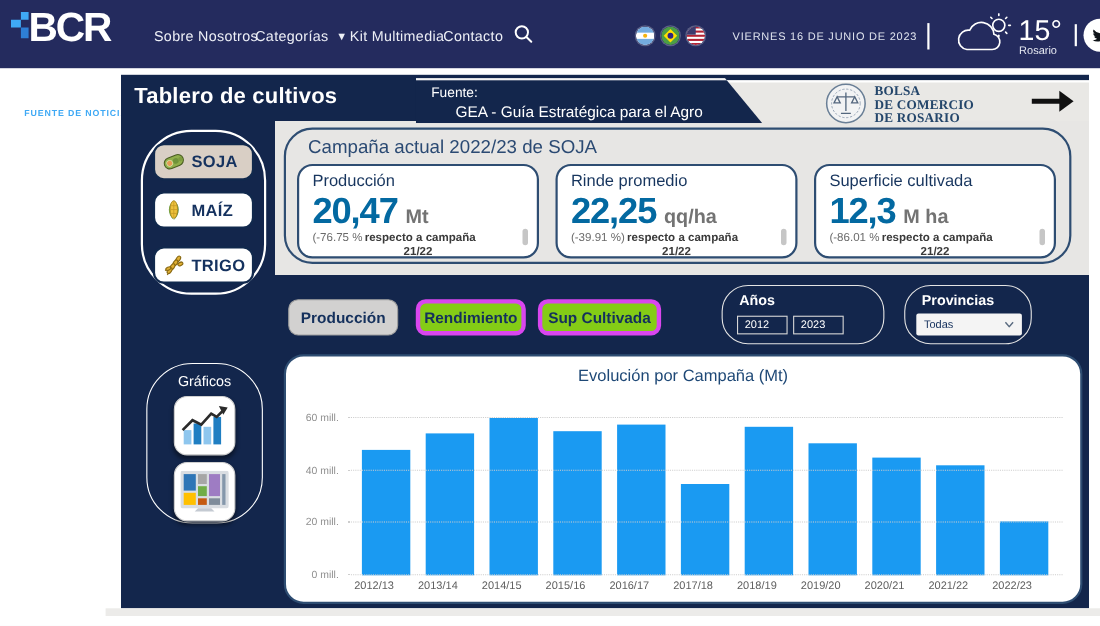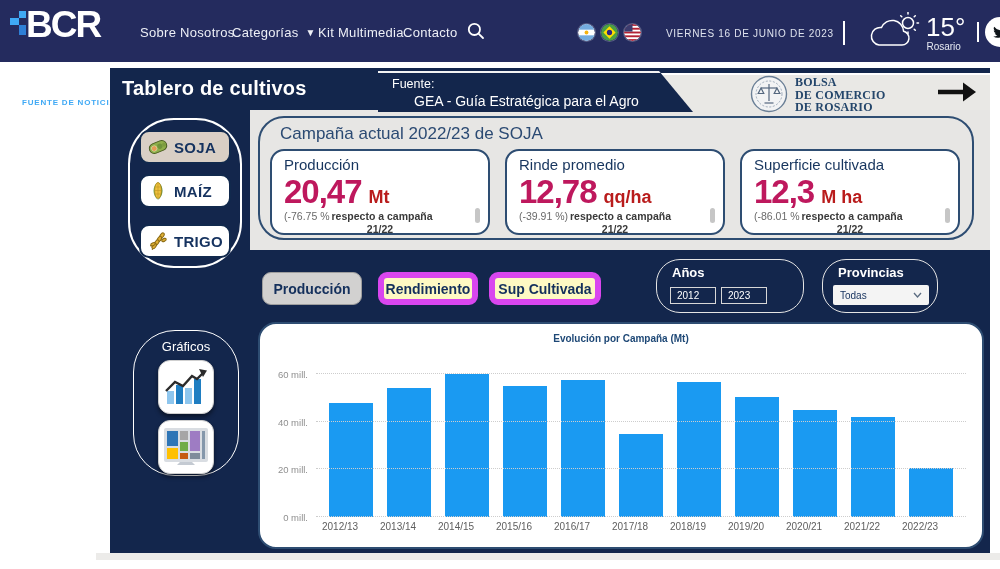--- a/index.html
+++ b/index.html
@@ -76,49 +76,49 @@
   .summary-wrap { position:absolute; left:140px; top:42px; width:740px; height:140px;
                   background:#E7E6E4; }
   .summary-outline { position:absolute; left:8px; top:6px; width:716px; height:124px;
                      border:2px solid #2E4D72; border-radius:26px; }
   .summary-title { position:absolute; left:20px; top:6px; font-size:17px; color:#2B4A73; }
   .cards { position:absolute; left:10px; top:31px; display:flex; gap:15px; }
   .metric-card { width:220px; height:86px; background:#fff; border:2px solid #2E4D72;
                  border-radius:14px; padding:5px 12px 0; overflow:hidden; position:relative; }
   .m-label { font-size:15px; color:#17355E; }
   .m-value-row { display:flex; align-items:baseline; gap:7px; }
-  .m-value { font-size:33px; font-weight:600; color:#be185d; letter-spacing:-1px; line-height:37px; }
-  .m-unit { font-size:18px; font-weight:600; color:#b91c1c; }
+  .m-value { font-size:33px; font-weight:600; color:#0369a1; letter-spacing:-1px; line-height:37px; }
+  .m-unit { font-size:18px; font-weight:600; color:#737373; }
   .m-delta { font-size:10.5px; color:#6A6A6A; white-space:nowrap; }
   .m-delta b { font-weight:700; color:#3A3A3A; margin-left:2px; }
   .m-delta-tail { font-size:10.5px; font-weight:700; color:#3A3A3A; text-align:center; margin-top:1px; }
   .m-scroll { position:absolute; right:8px; top:57px; width:5px; height:15px;
               background:#C6C6C6; border-radius:3px; cursor:pointer; }
 
   
-  .tab { position:absolute; top:204px; height:33px; border-radius:9px; background:#fef9c3;
-         border:6px solid #d946ef; color:#14305C; font-weight:700; font-size:14px;
+  .tab { position:absolute; top:204px; height:33px; border-radius:9px; background:#84cc16;
+         border:4px solid #d946ef; color:#14305C; font-weight:700; font-size:14px;
          display:flex; align-items:center; justify-content:center; cursor:pointer;
          font-family:"Liberation Sans", sans-serif; }
   .tab.selected { background:#D2D1D0; border:1px solid #9E9E9E; }
   .filter-group { position:absolute; top:191px; height:54px; border:1.5px solid #E4E4E4;
                   border-radius:24px; }
   .filter-label { position:absolute; left:15px; top:5px; color:#fff; font-size:13px; font-weight:700; }
   .year-input { position:absolute; top:27px; width:46px; height:17px; background:transparent;
                 border:1.5px solid #D7D7D7; color:#fff; font-size:10px; padding-left:6px;
                 font-family:"Liberation Sans", sans-serif; }
   .dropdown { position:absolute; left:10px; top:25px; width:96px; height:20px; background:#F4F4F4;
               border-radius:2px; display:flex; align-items:center; justify-content:space-between;
               padding:0 7px; cursor:pointer; }
   .dropdown-value { color:#14305C; font-size:10px; }
 
   
   .chart-card { position:absolute; left:148px; top:254px; width:726px; height:227px;
                 background:#fff; border:2px solid #2E4D72; border-radius:18px; }
-  .chart-title { text-align:center; margin-top:9px; font-size:10px; color:#1E4876; font-weight:700; }
+  .chart-title { text-align:center; margin-top:9px; font-size:15px; color:#1E4876; font-weight:400; }
   .chart-body { display:flex; margin-top:18px; height:155px; padding-right:16px; }
   .yaxis { width:56px; position:relative; }
   .ytick { position:absolute; right:8px; transform:translateY(50%); font-size:9.5px; color:#8F8F8F;
            white-space:nowrap; }
   .plot { flex:1; position:relative; }
   .gridline { position:absolute; left:0; right:0; border-top:1.5px dotted #CDCDCD; }
   .bars { position:absolute; left:0; right:0; top:0; bottom:0; display:flex;
           align-items:flex-end; padding:0 6px; }
   .bar-slot { flex:1; display:flex; justify-content:center; align-items:flex-end; height:100%; }
   .bar { width:76%; }
@@ -352,21 +352,21 @@
               <span class="m-value">20,47</span>
               <span class="m-unit">Mt</span>
             </div>
             <div class="m-delta"><span>(-76.75 %</span><b>respecto a campaña</b></div>
             <div class="m-delta-tail">21/22</div>
             <div class="m-scroll"></div>
           </div>
           <div class="metric-card">
             <div class="m-label">Rinde promedio</div>
             <div class="m-value-row">
-              <span class="m-value">12,78</span>
+              <span class="m-value">22,25</span>
               <span class="m-unit">qq/ha</span>
             </div>
             <div class="m-delta"><span>(-39.91 %)</span><b>respecto a campaña</b></div>
             <div class="m-delta-tail">21/22</div>
             <div class="m-scroll"></div>
           </div>
           <div class="metric-card">
             <div class="m-label">Superficie cultivada</div>
             <div class="m-value-row">
               <span class="m-value">12,3</span>

